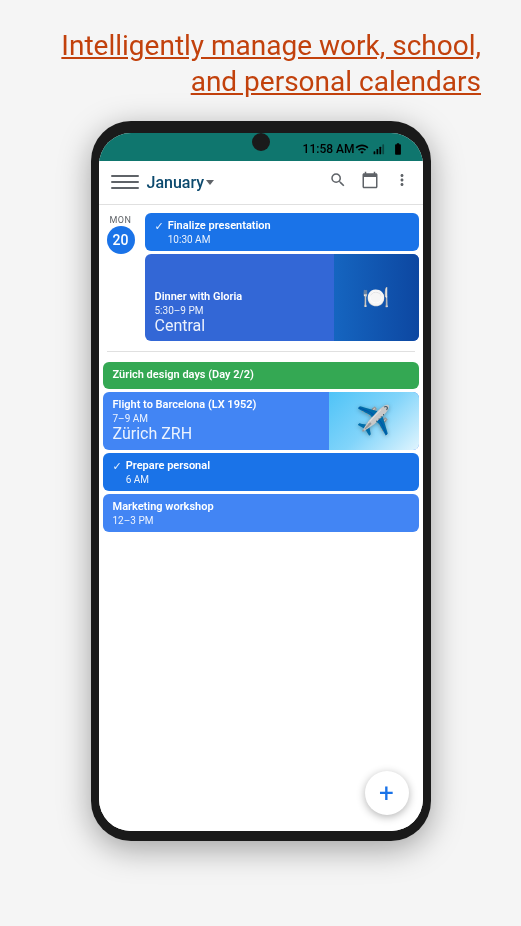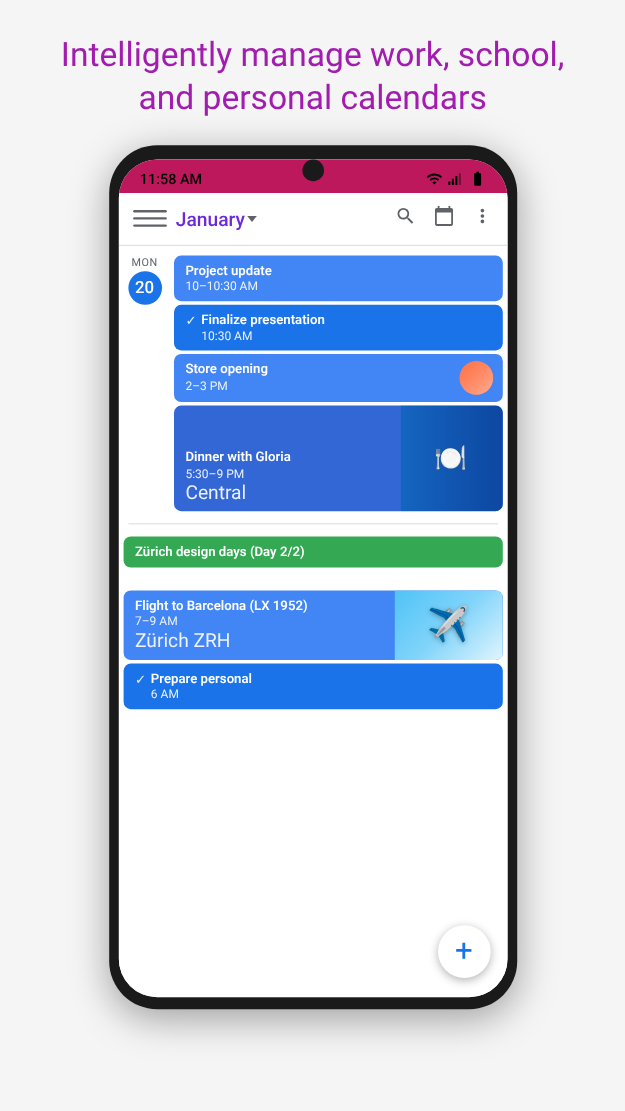--- a/index.html
+++ b/index.html
@@ -9,26 +9,27 @@
       height: 926px;
       background: #f5f5f5;
       font-family: 'Roboto', Arial, sans-serif;
       overflow: hidden;
       display: flex;
       flex-direction: column;
       align-items: center;
     }
 
     .hero-text {
-      text-align: center;
-      color: #a21caf;
+      text-align: right;
+      color: #c2410c;
       font-size: 28px;
       font-weight: 400;
       line-height: 1.3;
       padding: 28px 40px 20px;
+      text-decoration: underline;
     }
 
     .phone-wrapper {
       position: relative;
       width: 340px;
       height: 720px;
       flex-shrink: 0;
     }
 
     .phone-shell {
@@ -45,23 +46,23 @@
       left: 8px;
       right: 8px;
       bottom: 10px;
       background: #ffffff;
       border-radius: 32px;
       overflow: hidden;
     }
 
     
     .status-bar {
-      background: #be185d;
-      display: flex;
-      justify-content: space-between;
+      background: #0f766e;
+      display: flex;
+      justify-content: flex-end;
       align-items: center;
       padding: 8px 18px 4px;
       height: 28px;
     }
 
     .status-time {
       font-size: 12px;
       font-weight: 500;
       color: #000;
     }
@@ -114,21 +115,21 @@
 
     .menu-icon span {
       display: block;
       height: 2px;
       background: #5f6368;
       border-radius: 2px;
     }
 
     .month-title {
       font-size: 16px;
-      color: #6d28d9;
+      color: #0c4a6e;
       font-weight: 500;
       display: flex;
       align-items: center;
       gap: 0;
       flex: 1;
     }
 
     .chevron-down {
       width: 0;
       height: 0;
@@ -414,42 +415,31 @@
     <div class="calendar-content">
 
       <div class="day-section">
         <div class="day-label">
           <span class="day-name">MON</span>
           <div class="day-number">20</div>
         </div>
         <div class="events-column">
 
 
-          <div class="event-card blue">
-            <div class="event-title">Project update</div>
-            <div class="event-time">10–10:30 AM</div>
-          </div>
 
           <div class="event-card dark-blue">
             <div class="event-check">
               <span class="check-icon">✓</span>
               <div>
                 <div class="event-title">Finalize presentation</div>
                 <div class="event-time">10:30 AM</div>
               </div>
             </div>
           </div>
 
-          <div class="event-card blue" style="position:relative; min-height:40px;">
-            <div class="event-title">Store opening</div>
-            <div class="event-time">2–3 PM</div>
-            <div class="avatar-circle">
-              <div class="avatar-inner"></div>
-            </div>
-          </div>
 
           <div class="event-card deep-blue event-with-img" style="position:relative; min-height:62px; overflow:hidden;">
             <div style="position:relative; z-index:2;margin-top:30px;">
               <div class="event-title">Dinner with Gloria</div>
               <div class="event-time">5:30–9 PM</div>
               <div class="event-location">Central</div>
             </div>
             <div class="dinner-food">
               <span style="font-size:22px;">🍽️</span>
             </div>
@@ -459,41 +449,45 @@
 
       <div class="day-divider"></div>
 
       <div class="day-section">
         <div class="events-column">
 
           <div class="event-card green">
             <div class="event-title">Zürich design days (Day 2/2)</div>
           </div>
 
-          <div class="event-card blue flight-event" style="position:relative; min-height:58px; overflow:hidden;margin-top:16px;">
+          <div class="event-card blue flight-event" style="position:relative; min-height:58px; overflow:hidden;">
             <div style="position:relative; z-index:2;">
               <div class="event-title">Flight to Barcelona (LX 1952)</div>
               <div class="event-time">7–9 AM</div>
               <div class="event-location">Zürich ZRH</div>
             </div>
             <div class="flight-bg">
               <span style="font-size:28px; filter: drop-shadow(0 1px 2px rgba(0,0,0,0.3));">✈️</span>
             </div>
           </div>
 
           <div class="event-card dark-blue">
             <div class="event-check">
               <span class="check-icon">✓</span>
               <div>
                 <div class="event-title">Prepare personal</div>
                 <div class="event-time">6 AM</div>
               </div>
             </div>
           </div>
 
+          <div class="event-card blue">
+            <div class="event-title">Marketing workshop</div>
+            <div class="event-time">12–3 PM</div>
+          </div>
         </div>
       </div>
 
     </div>
 
     <div class="fab">
       <span class="fab-plus">+</span>
     </div>
   </div>
 </div>

